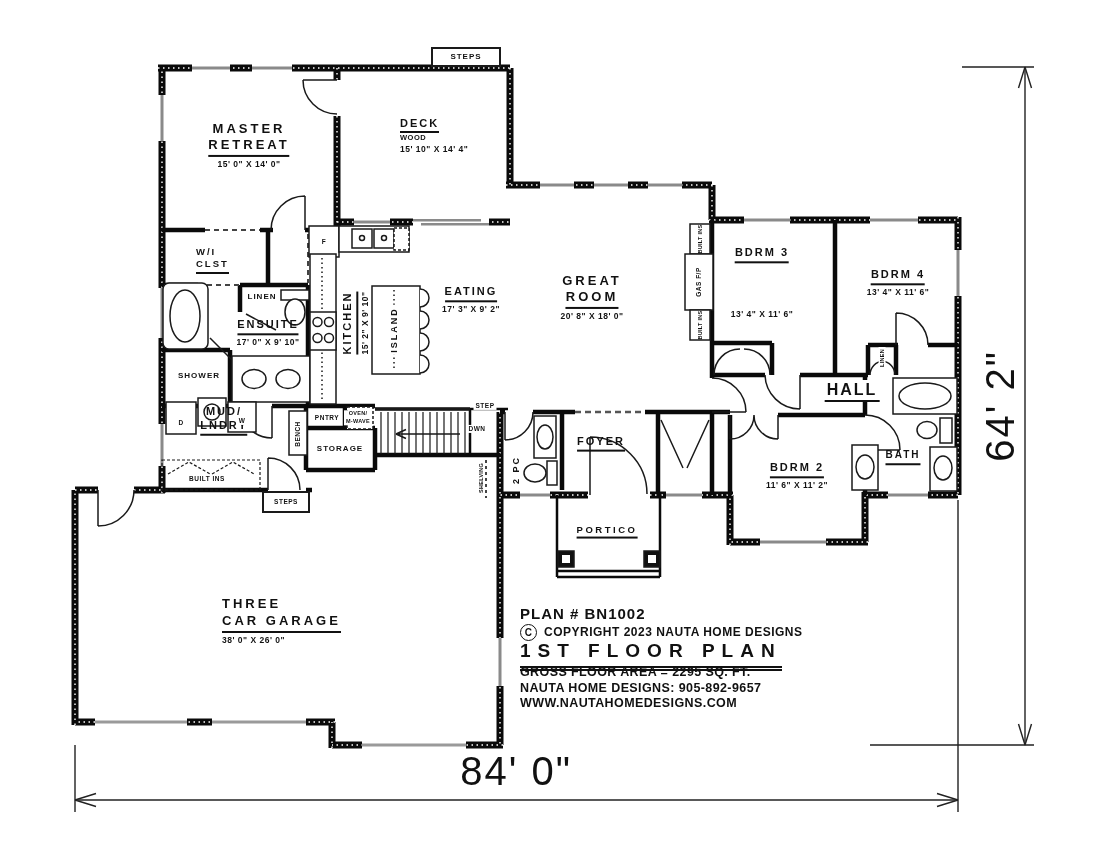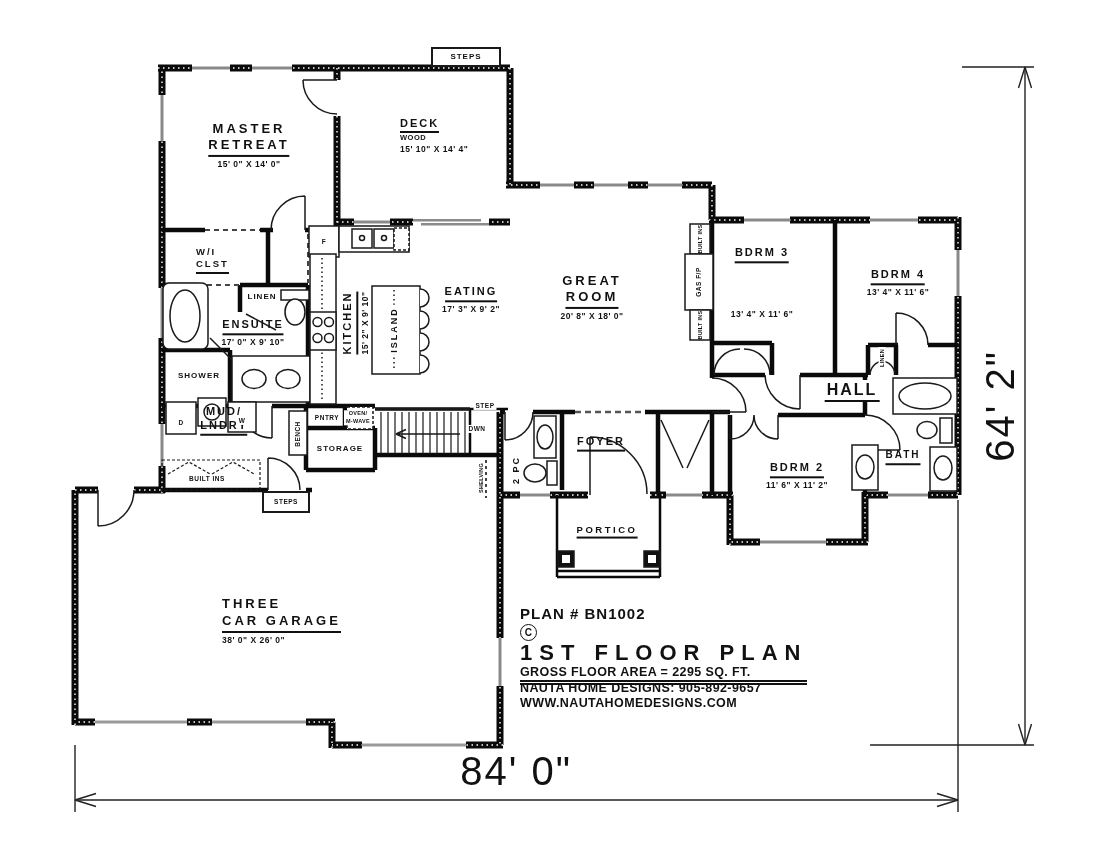--- a/index.html
+++ b/index.html
@@ -15,21 +15,21 @@
   .room-sm{font-size:11px;letter-spacing:2px;}
   .dims{font-size:8.5px;letter-spacing:.5px;margin-top:2px;}
   .small{font-size:8px;letter-spacing:1px;}
   .tiny{font-size:6.5px;letter-spacing:.5px;}
   .micro{font-size:5.5px;letter-spacing:.3px;}
   .ul{border-bottom:2.5px solid #111;padding-bottom:1px;}
   .bg{background:#fff;padding:0 2px;}
   .dimtext{font-size:40px;font-weight:500;letter-spacing:2px;}
   .tb-plan{font-size:15px;letter-spacing:1px;font-weight:bold;}
   .tb-copy{font-size:12px;letter-spacing:.5px;font-weight:bold;display:flex;flex-direction:row;align-items:center;gap:7px;}
-  .tb-title{font-size:22px;letter-spacing:7px;font-weight:bold;border-bottom:5px double #111;padding-bottom:12px;}
+  .tb-title{font-size:19px;letter-spacing:7px;font-weight:bold;border-bottom:5px double #111;padding-bottom:2px;}
   .tb-line{font-size:12.5px;letter-spacing:.4px;font-weight:bold;}
   .csym{font-size:13px;border:1.5px solid #111;border-radius:50%;width:15px;height:15px;display:flex;
         align-items:center;justify-content:center;font-size:10px;}
 </style>
 </head>
 <body>
 
 <div id="sheet">
 
 <svg width="1100" height="850" viewBox="0 0 1100 850">
@@ -255,21 +255,21 @@
 
 <div class="lbl-abs" style="left:196px;top:246px;">
   <span class="small" style="font-size:9.5px;letter-spacing:2px;">W/I</span>
   <span class="small ul" style="font-size:9.5px;letter-spacing:2px;">CLST</span>
 </div>
 
 <div class="lbl small bg" style="left:262px;top:297px;">
       <span>LINEN</span>
     </div>
 
-<div class="lbl" style="left:253px;top:333px;">
+<div class="lbl" style="left:268px;top:333px;">
   <span class="room-sm ul">ENSUITE</span>
   <span class="dims">17' 0" X 9' 10"</span>
 </div>
 
 <div class="lbl small" style="left:199px;top:376px;">
       <span>SHOWER</span>
     </div>
 
 <div class="lbl vert" style="left:356px;top:323px;">
   <span class="room-sm ul">KITCHEN</span>
@@ -395,20 +395,21 @@
     </div>
 <div class="lbl tiny bg" style="left:242px;top:421px;">
       <span>W</span>
     </div>
 
 <div class="lbl-abs tb-plan" style="left:520px;top:604px;">
       <span>PLAN # BN1002</span>
     </div>
 <div class="lbl-abs tb-copy" style="left:520px;top:624px;">
   <span class="csym">C</span>
+  <span>COPYRIGHT 2023 NAUTA HOME DESIGNS</span>
 </div>
 <div class="lbl-abs" style="left:520px;top:639px;">
   <span class="tb-title">1ST FLOOR PLAN</span>
 </div>
 <div class="lbl-abs tb-line" style="left:520px;top:664px;">
       <span>GROSS FLOOR AREA  =  2295  SQ. FT.</span>
     </div>
 <div class="lbl-abs tb-line" style="left:520px;top:680px;">
       <span>NAUTA HOME DESIGNS:  905-892-9657</span>
     </div>

